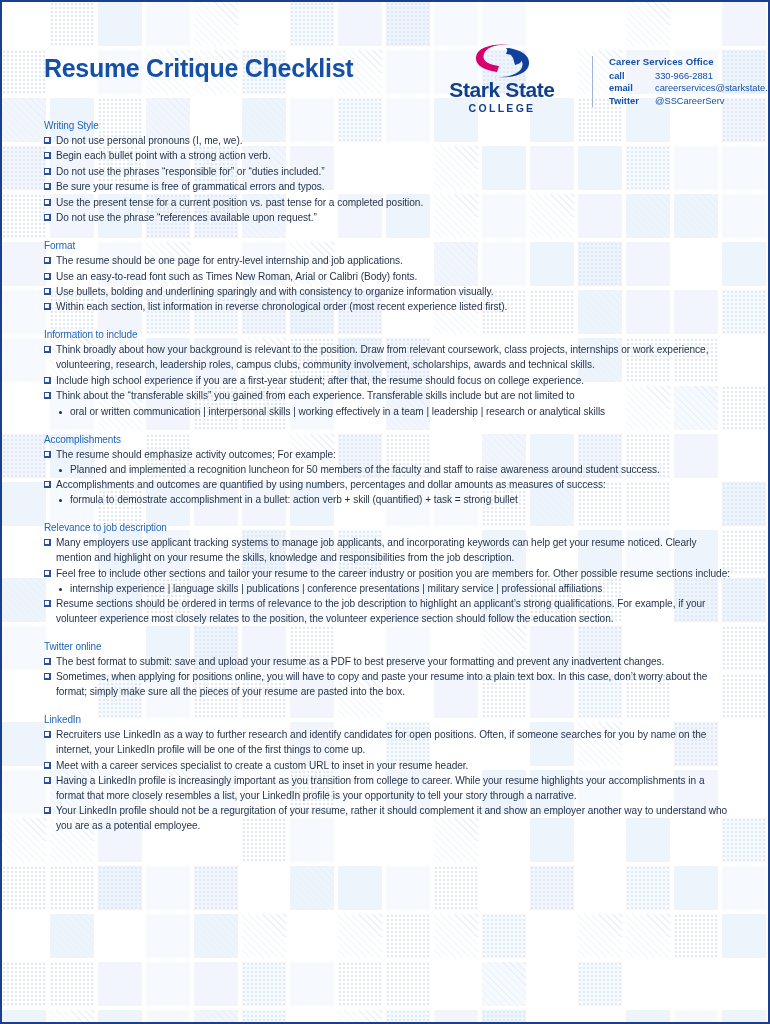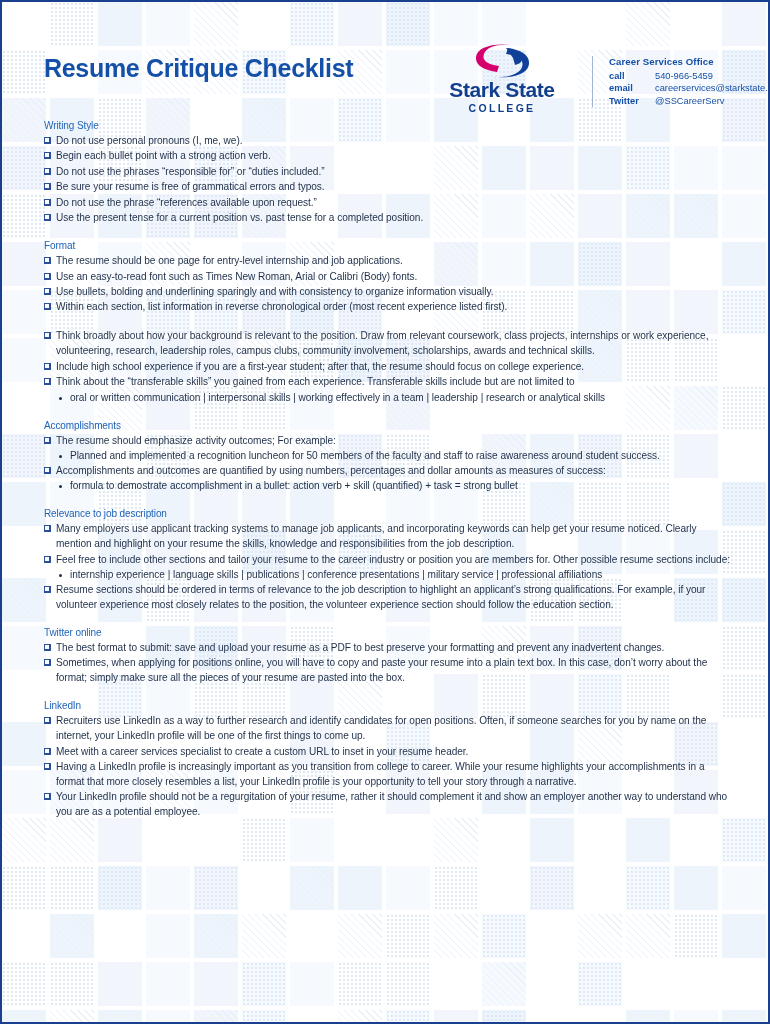--- a/index.html
+++ b/index.html
@@ -548,21 +548,21 @@
         </svg>
         <div class="brand-name">Stark State</div>
         <div class="brand-sub">COLLEGE</div>
       </div>
 
       <div class="contact">
         <div class="contact-title">Career Services Office</div>
         <div id="contact-rows">
             <div class="contact-row">
               <span class="contact-label">call</span>
-              <span class="contact-value">540-966-5459</span>
+              <span class="contact-value">330-966-2881</span>
             </div>
             <div class="contact-row">
               <span class="contact-label">email</span>
               <span class="contact-value">careerservices@starkstate.edu</span>
             </div>
             <div class="contact-row">
               <span class="contact-label">Twitter</span>
               <span class="contact-value">@SSCareerServ</span>
             </div>
           </div>
@@ -584,25 +584,25 @@
           <div class="item">
             <span class="cb"></span>
             <span class="item-text">Do not use the phrases “responsible for” or “duties included.”</span>
           </div>
           <div class="item">
             <span class="cb"></span>
             <span class="item-text">Be sure your resume is free of grammatical errors and typos.</span>
           </div>
           <div class="item">
             <span class="cb"></span>
+            <span class="item-text">Use the present tense for a current position vs. past tense for a completed position.</span>
+          </div>
+          <div class="item">
+            <span class="cb"></span>
             <span class="item-text">Do not use the phrase “references available upon request.”</span>
-          </div>
-          <div class="item">
-            <span class="cb"></span>
-            <span class="item-text">Use the present tense for a current position vs. past tense for a completed position.</span>
           </div>
         </div>
         <div class="section">
           <div class="section-title">Format</div>
           <div class="item">
             <span class="cb"></span>
             <span class="item-text">The resume should be one page for entry-level internship and job applications.</span>
           </div>
           <div class="item">
             <span class="cb"></span>
@@ -611,20 +611,21 @@
           <div class="item">
             <span class="cb"></span>
             <span class="item-text">Use bullets, bolding and underlining sparingly and with consistency to organize information visually.</span>
           </div>
           <div class="item">
             <span class="cb"></span>
             <span class="item-text">Within each section, list information in reverse chronological order (most recent experience listed first).</span>
           </div>
         </div>
         <div class="section">
+          <div class="section-title">Information to include</div>
           <div class="item">
             <span class="cb"></span>
             <span class="item-text">Think broadly about how your background is relevant to the position. Draw from relevant coursework, class projects, internships or work experience, volunteering, research, leadership roles, campus clubs, community involvement, scholarships, awards and technical skills.</span>
           </div>
           <div class="item">
             <span class="cb"></span>
             <span class="item-text">Include high school experience if you are a first-year student; after that, the resume should focus on college experience.</span>
           </div>
           <div class="item">
             <span class="cb"></span>

